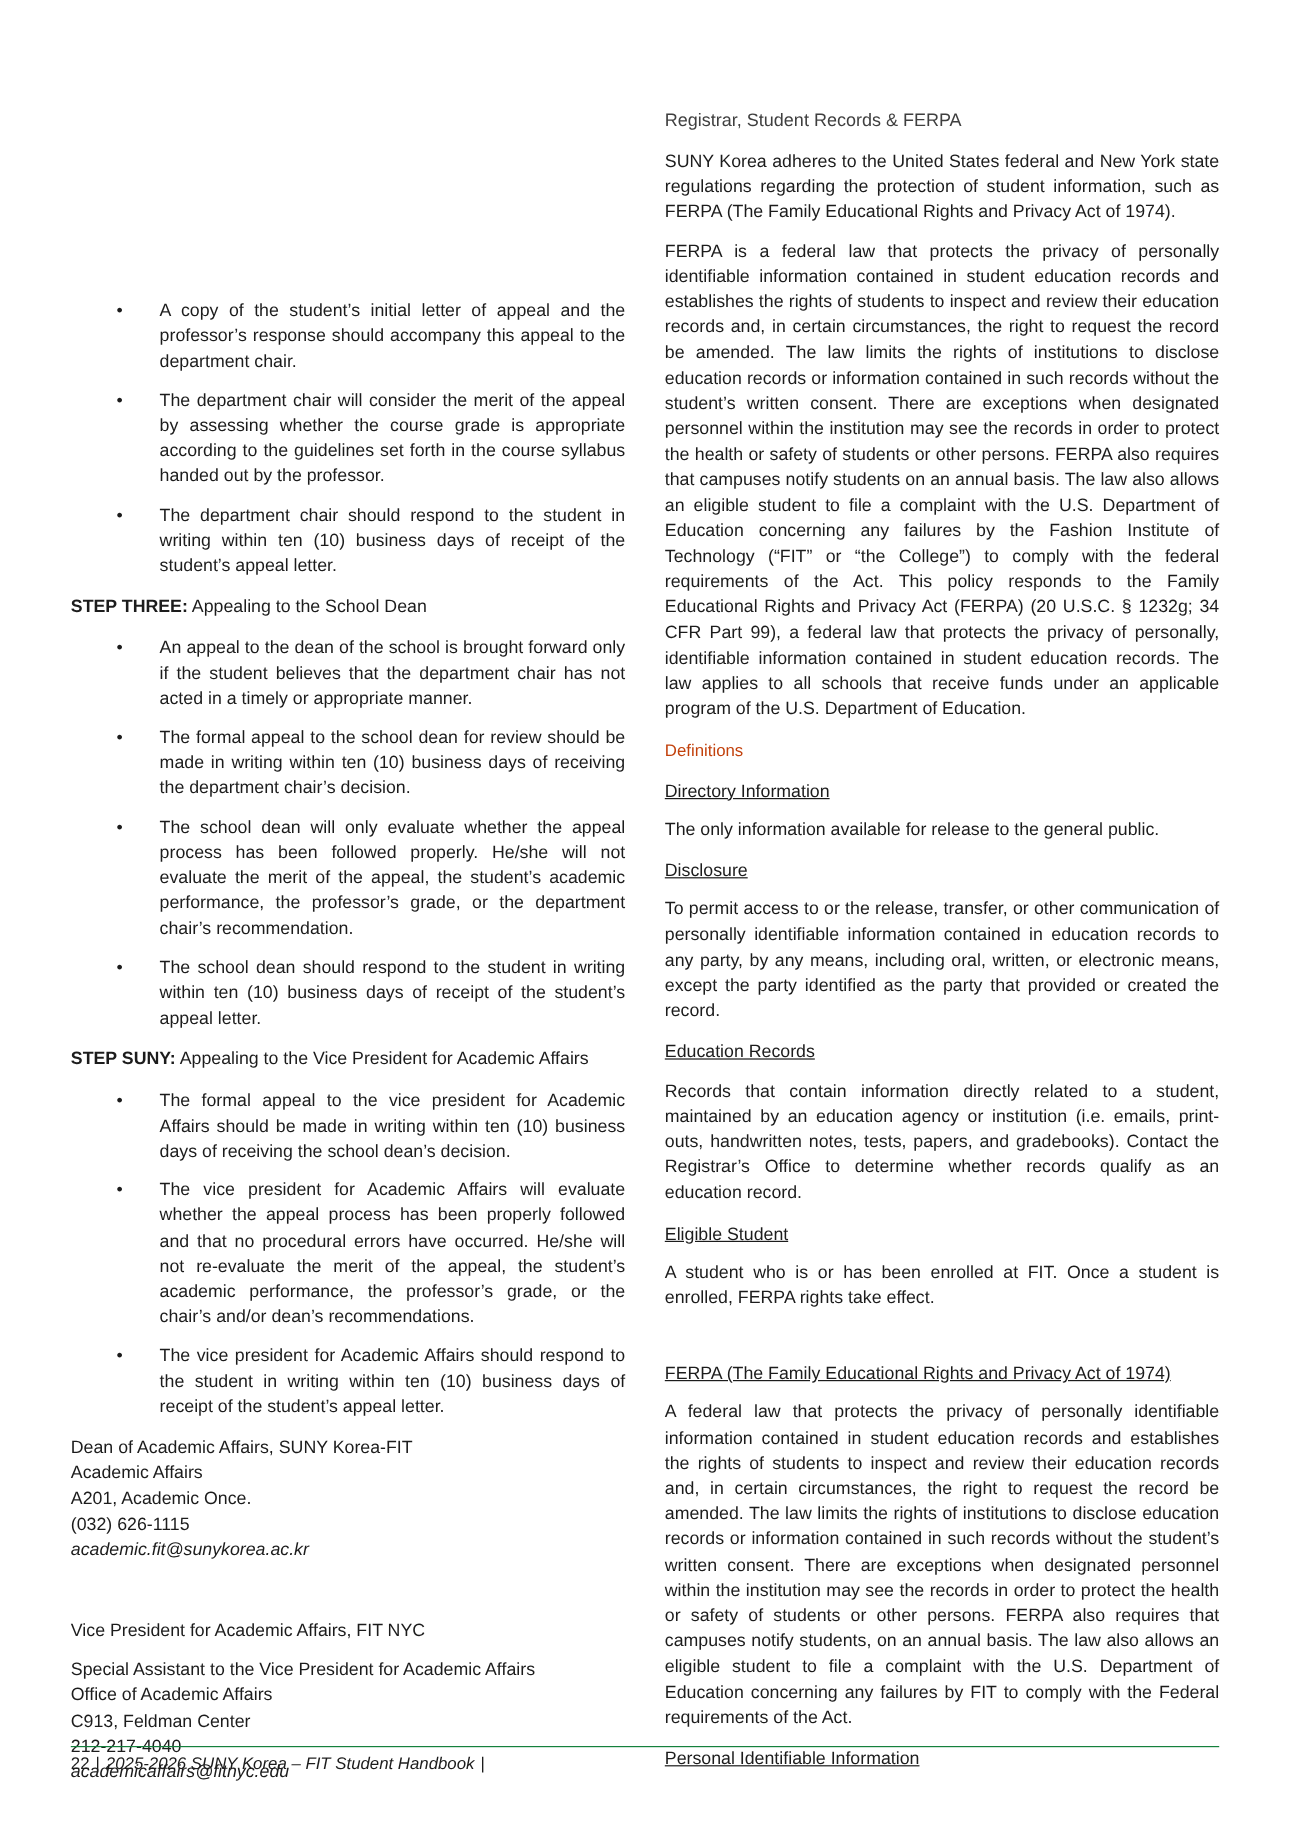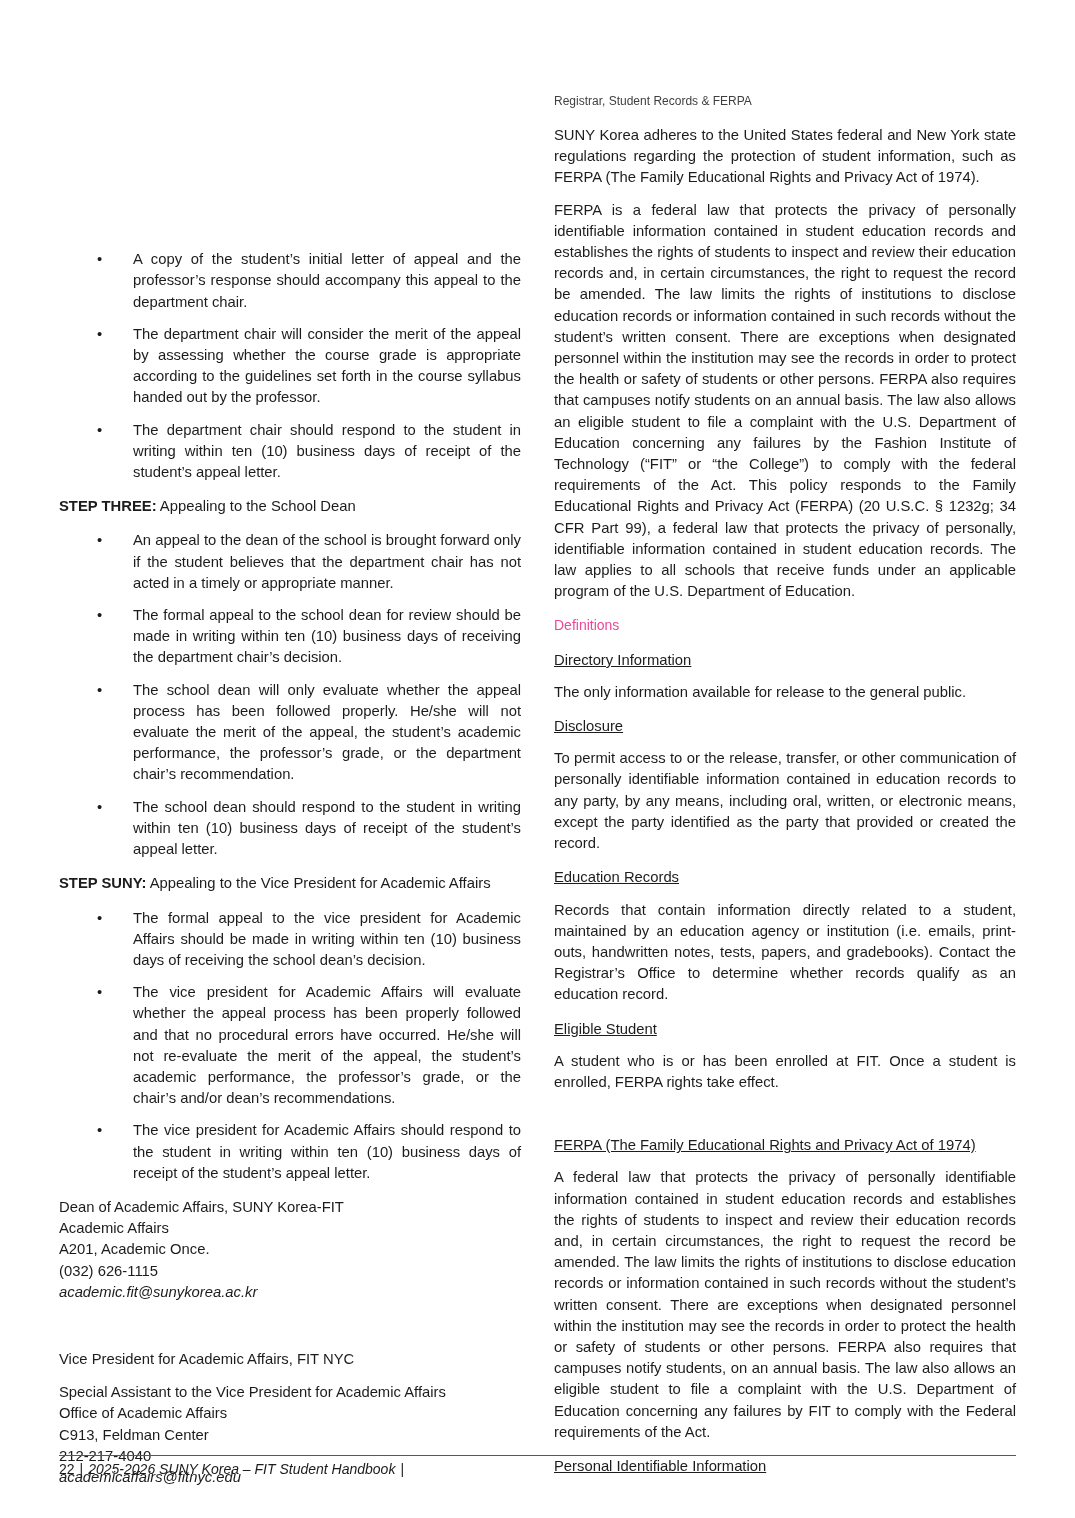--- a/index.html
+++ b/index.html
@@ -21,23 +21,23 @@
   .bullets { margin-bottom:13px; }
   .step-heading { margin:13px 0 13px 0; }
   .step-label { font-weight:bold; }
   .contact-intro { margin-top:9px; margin-bottom:18px; }
   .contact-line { }
   .contact-email { font-style:italic; }
   .v-gap { height:46px; }
   .vp-heading { margin-bottom:12px; }
 
   
-  .rc-heading { font-size:12px; line-height:22px; color:#3f3f3f; margin-bottom:13px; }
+  .rc-heading { font-size:15px; line-height:22px; color:#3f3f3f; margin-bottom:13px; }
   .para { text-align:justify; margin-bottom:11px; }
-  .definitions-label { color:#ec4899; font-size:14px; margin:13px 0 13px 0; }
+  .definitions-label { color:#c2410c; font-size:14px; margin:13px 0 13px 0; }
   .term { text-decoration:underline; margin:13px 0 11px 0; }
   .term-block.spaced { margin-top:42px; }
 
   
   .footer {
     position:absolute; left:59px; right:59px; top:1455px;
     border-top:1px solid #15803d;
     padding-top:4px;
     font-size:14px; line-height:19px;
   }

